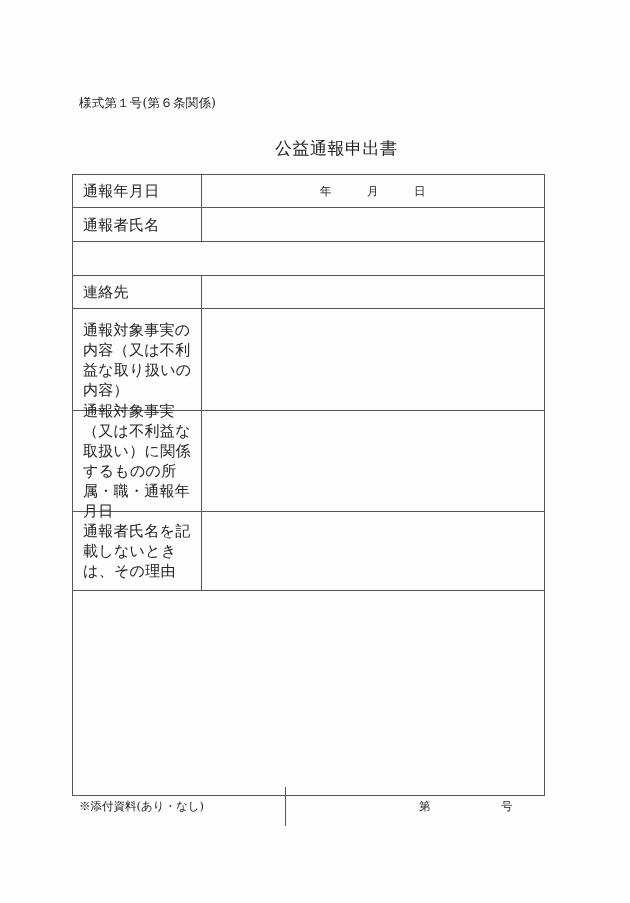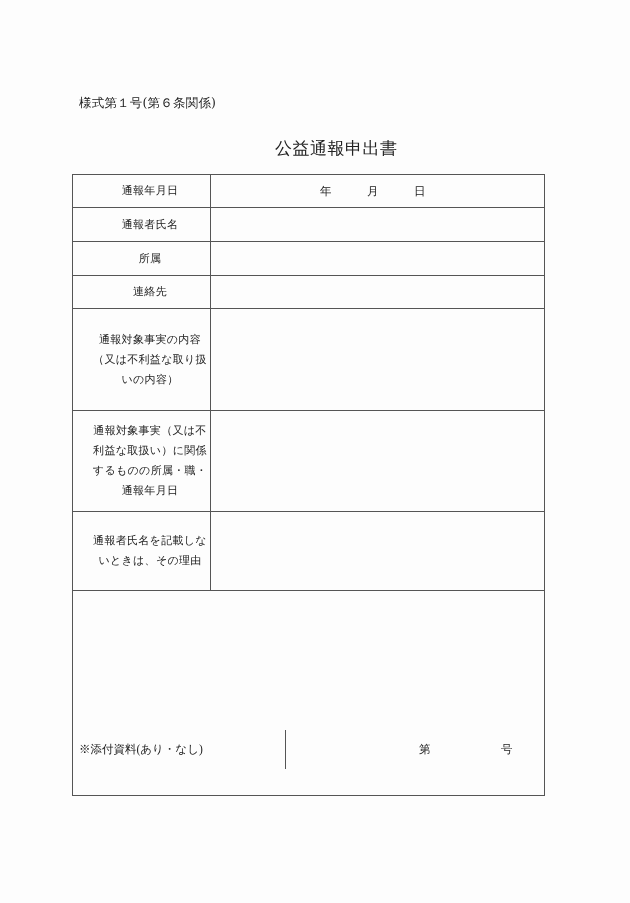--- a/index.html
+++ b/index.html
@@ -34,30 +34,29 @@
       border: 1px solid #555;
     }
     .row {
       position: absolute;
       left: 0; right: 0;
       border-bottom: 1px solid #555;
     }
     .row.last { border-bottom: none; }
     .label-cell {
       position: absolute;
-      left: 12px; top: 0; bottom: 0;
+      left: 3px; top: 0; bottom: 0;
       width: 126px;
       border-right: 1px solid #555;
       padding-left: 7px;
       display: flex;
       align-items: center;
-      font-size: 11px;
+      font-size: 15px;
       line-height: 20px;
       letter-spacing: 0.3px;
-      text-align: center;
     }
     .label-cell .wrap {
       width: 116px;
       word-break: break-all;
     }
     .value-cell {
       position: absolute;
       left: 126px; right: 0; top: 0; bottom: 0;
     }
     .date-part {
@@ -107,23 +106,20 @@
   </div>
 
   <div class="row" style="top:33px;height:34px;">
     <div class="label-cell">
       <span class="wrap">通報者氏名</span>
     </div>
     <div class="value-cell"></div>
   </div>
 
   <div class="row" style="top:67px;height:34px;">
-    <div class="label-cell">
-      <span class="wrap">所属</span>
-    </div>
     <div class="value-cell"></div>
   </div>
 
   <div class="row" style="top:134px;height:102px;">
     <div class="label-cell">
       <span class="wrap">通報対象事実の内容（又は不利益な取り扱いの内容）</span>
     </div>
     <div class="value-cell"></div>
   </div>
 
@@ -142,21 +138,21 @@
   </div>
 
   <div class="row" style="top:337px;height:79px;">
     <div class="label-cell">
       <span class="wrap">通報者氏名を記載しないときは、その理由</span>
     </div>
     <div class="value-cell"></div>
   </div>
 
 
-  <div class="row last" style="top:555px;height:39px;font-family:Liberation Serif, serif;">
+  <div class="row last" style="top:612px;height:39px;">
     <div class="footer-cell b-right" style="left:0;width:213px;">
       <span>※添付資料(あり・なし)</span>
     </div>
     <div class="footer-cell" style="left:339px;right:0;padding:0;">
       <span class="num-prefix" style="left:7px;">第</span>
       <span class="num-suffix" style="left:89px;">号</span>
     </div>
   </div>
 
 </div>

